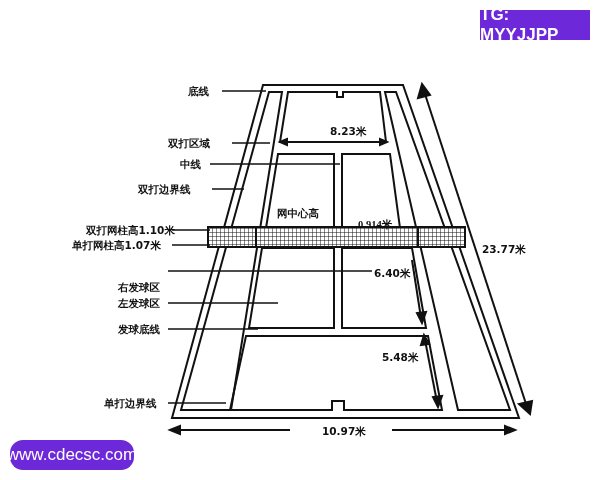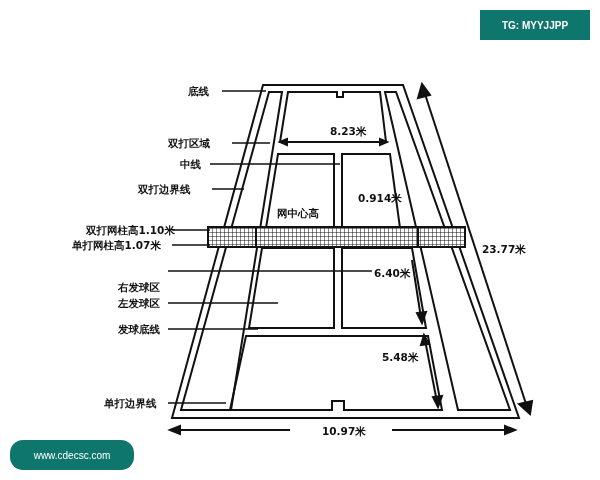--- a/index.html
+++ b/index.html
@@ -1,20 +1,20 @@
 <!DOCTYPE html>
 <html><head>
 <meta charset="utf-8">
 <style>
   html,body{margin:0;padding:0;background:#fff;}
   body{width:600px;height:480px;position:relative;overflow:hidden;font-family:"DejaVu Sans","Liberation Sans",sans-serif;}
   #court{position:absolute;left:0;top:0;}
   .lbl{position:absolute;font-size:10.5px;font-weight:bold;color:#111;white-space:nowrap;line-height:12px;}
   .lbl.r{text-align:right;}
-  .badge{position:absolute;background:#0f766e;color:#fff;font-family:"Liberation Sans","DejaVu Sans",sans-serif;font-weight:bold;font-size:10px;display:flex;align-items:center;justify-content:center;}
+  .badge{position:absolute;background:#6d28d9;color:#fff;font-family:"Liberation Sans","DejaVu Sans",sans-serif;font-weight:bold;font-size:17px;display:flex;align-items:center;justify-content:center;}
 </style>
 </head>
 <body>
 
 <svg id="court" width="600" height="480" viewBox="0 0 600 480">
   <g fill="none" stroke="#111" stroke-width="2">
 
     <polygon points="263,85 403,85 519,418 172,418"></polygon>
 
     <polygon points="269,92 282,92 231,410 181,410"></polygon>
@@ -79,20 +79,20 @@
 <div class="lbl r" style="left:138px;top:183px;">双打边界线</div>
 <div class="lbl r" style="left:72px;top:224px;margin-left:14px;">双打网柱高1.10米</div>
 <div class="lbl r" style="left:72px;top:239px;">单打网柱高1.07米</div>
 <div class="lbl r" style="left:118px;top:281px;text-align:center;">右发球区</div>
 <div class="lbl r" style="left:118px;top:297px;">左发球区</div>
 <div class="lbl r" style="left:118px;top:323px;">发球底线</div>
 <div class="lbl r" style="left:104px;top:397px;">单打边界线</div>
 
 <div class="lbl" style="left:318px;top:125px;margin-left:12px;">8.23米</div>
 <div class="lbl" style="left:277px;top:207px;">网中心高</div>
-<div class="lbl" style="left:358px;top:192px;">0.914米</div>
+<div class="lbl" style="left:358px;top:219px;font-family:Liberation Serif, serif;">0.914米</div>
 <div class="lbl" style="left:482px;top:243px;">23.77米</div>
 <div class="lbl" style="left:374px;top:267px;">6.40米</div>
 <div class="lbl" style="left:382px;top:351px;">5.48米</div>
 <div class="lbl" style="left:322px;top:425px;">10.97米</div>
 
 <div class="badge" style="left:480px;top:10px;width:110px;height:30px;">TG: MYYJJPP</div>
 <div class="badge" style="left:10px;top:440px;width:124px;height:30px;font-weight:normal;border-radius:13px;">www.cdecsc.com</div>
 
 </body></html>

